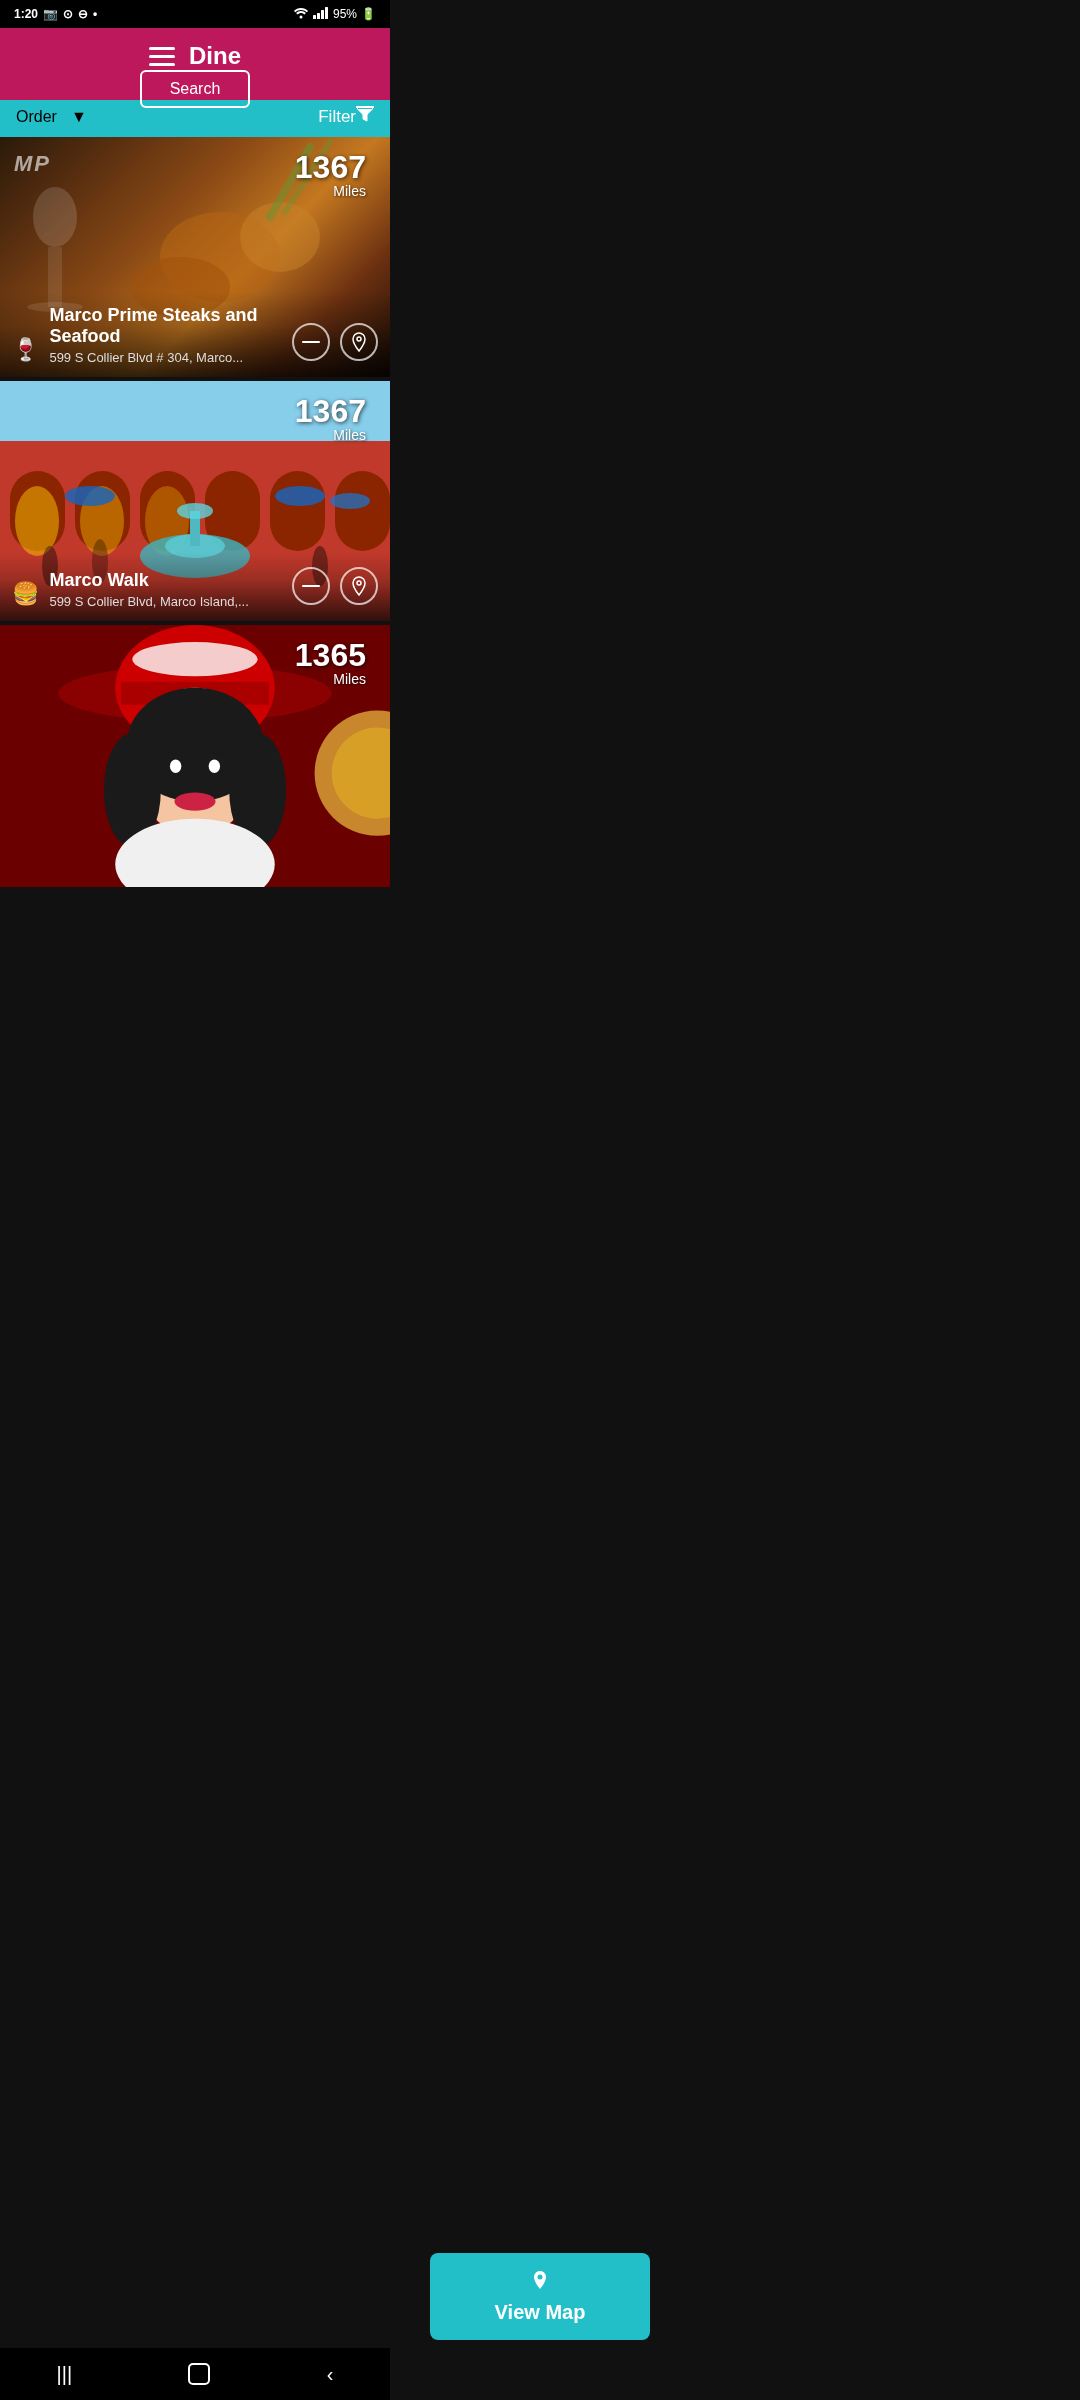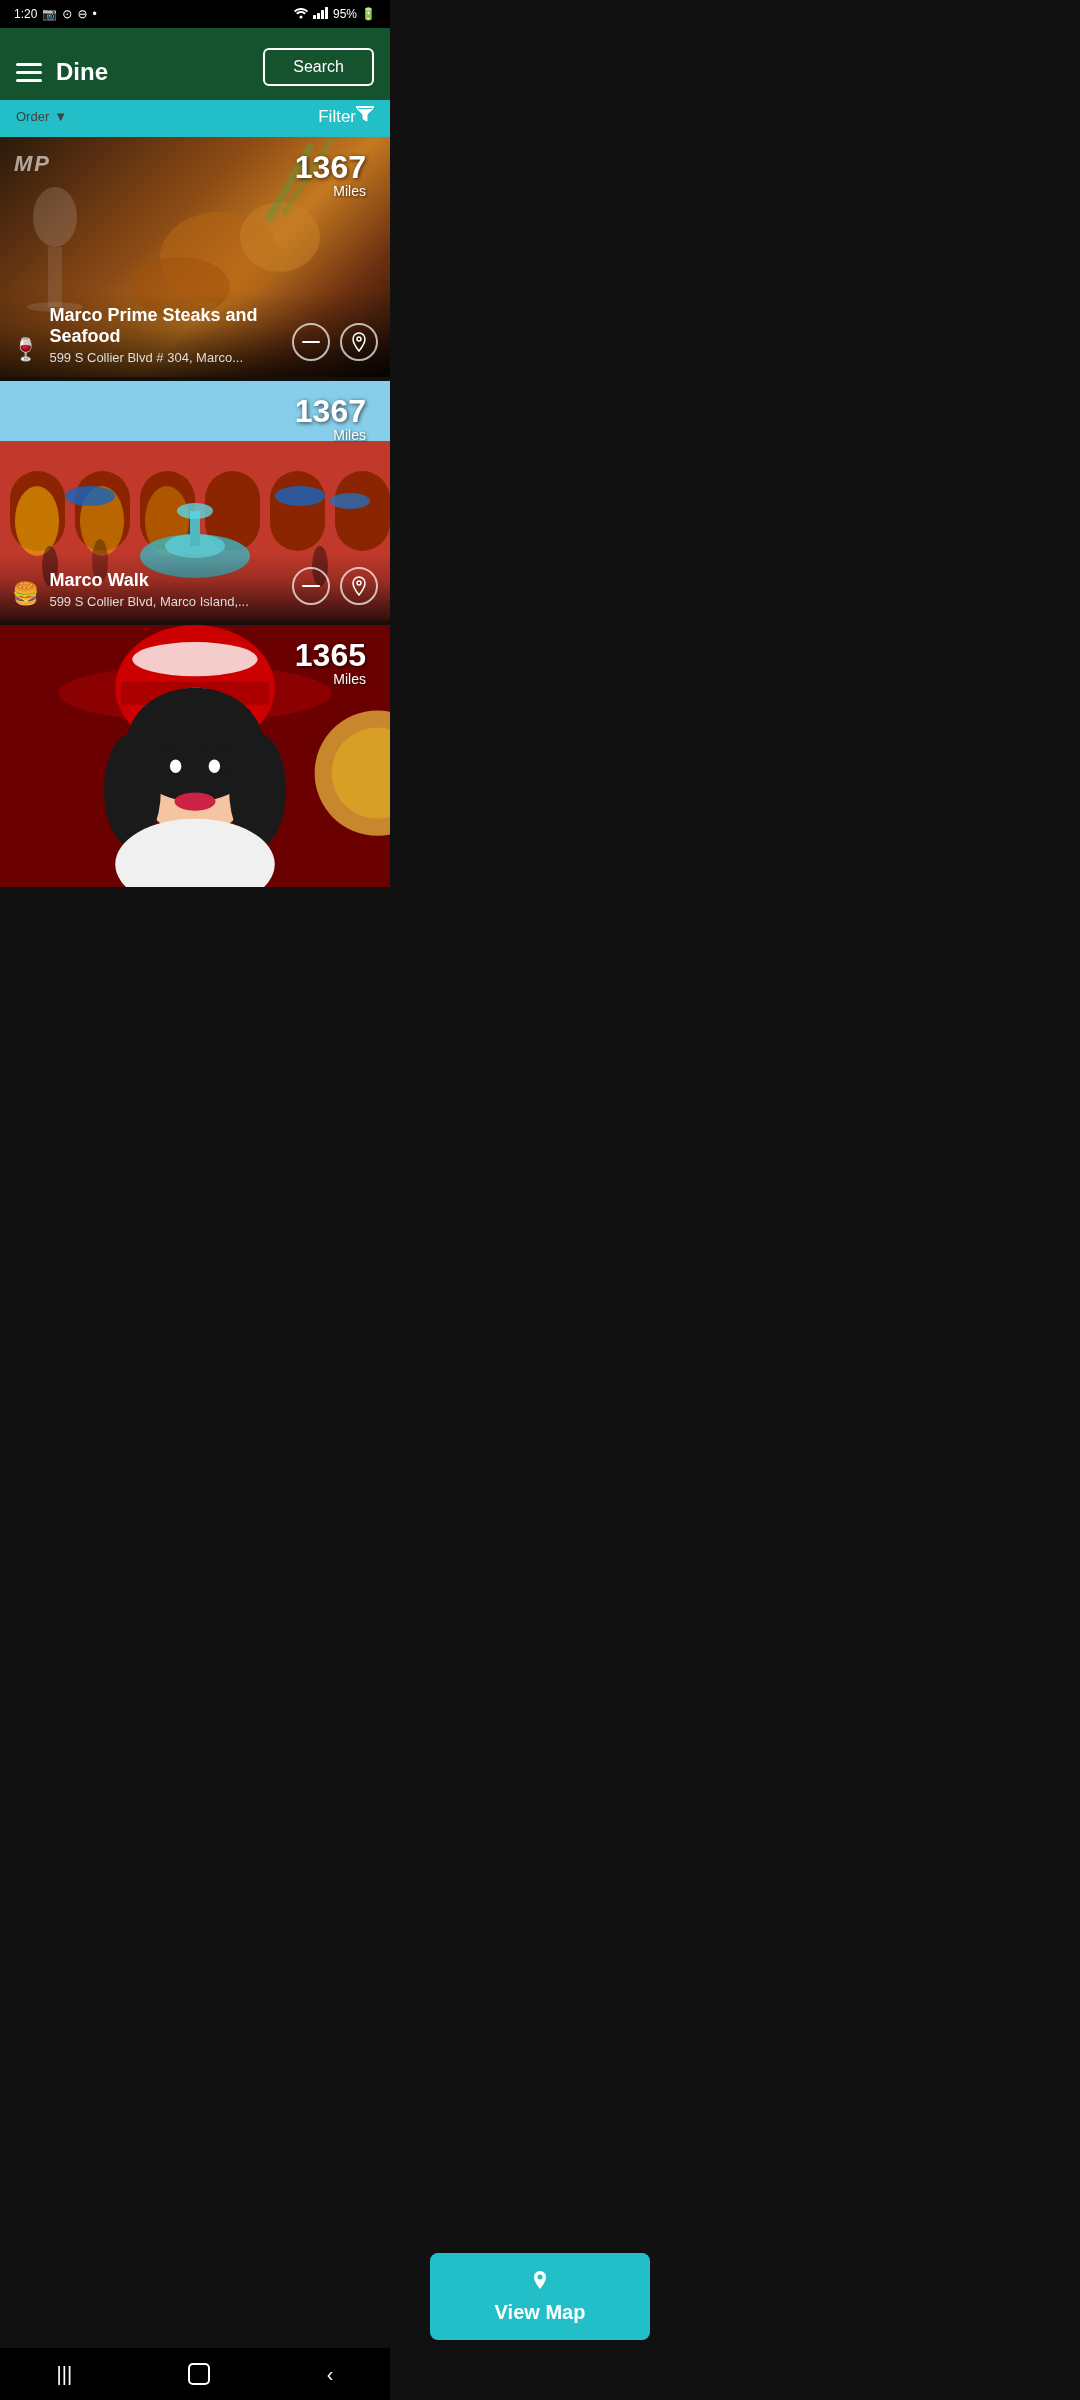--- a/index.html
+++ b/index.html
@@ -18,31 +18,32 @@
     .status-bar {
       background: #000;
       color: #fff;
       display: flex;
       justify-content: space-between;
       align-items: center;
       padding: 6px 14px;
       font-size: 12px;
       height: 28px;
     }
-    .status-left { display: flex; align-items: center; gap: 5px; }
+    .status-left { display: flex; align-items: center; gap: 5px; font-weight: bold; }
     .status-right { display: flex; align-items: center; gap: 4px; }
 
     
     .header {
-      background: #14532d;
-      display: flex;
-      align-items: flex-end;
+      background: #be185d;
+      display: flex;
+      align-items: center;
       justify-content: space-between;
       padding: 14px 16px;
       height: 72px;
+      flex-direction: column;
     }
     .header-left {
       display: flex;
       align-items: center;
       gap: 14px;
     }
     .hamburger {
       display: flex;
       flex-direction: column;
       gap: 5px;
@@ -74,23 +75,23 @@
     .toolbar {
       background: #22bfc9;
       display: flex;
       justify-content: space-between;
       align-items: center;
       padding: 6px 16px 10px 16px;
     }
     .order-btn {
       display: flex;
       align-items: center;
-      gap: 5px;
-      color: #404040;
-      font-size: 13px;
+      gap: 14px;
+      color: #000000;
+      font-size: 16px;
       background: none;
       border: none;
       cursor: pointer;
     }
     .filter-btn {
       display: flex;
       align-items: center;
       gap: 0;
       color: #fff;
       font-size: 17px;

